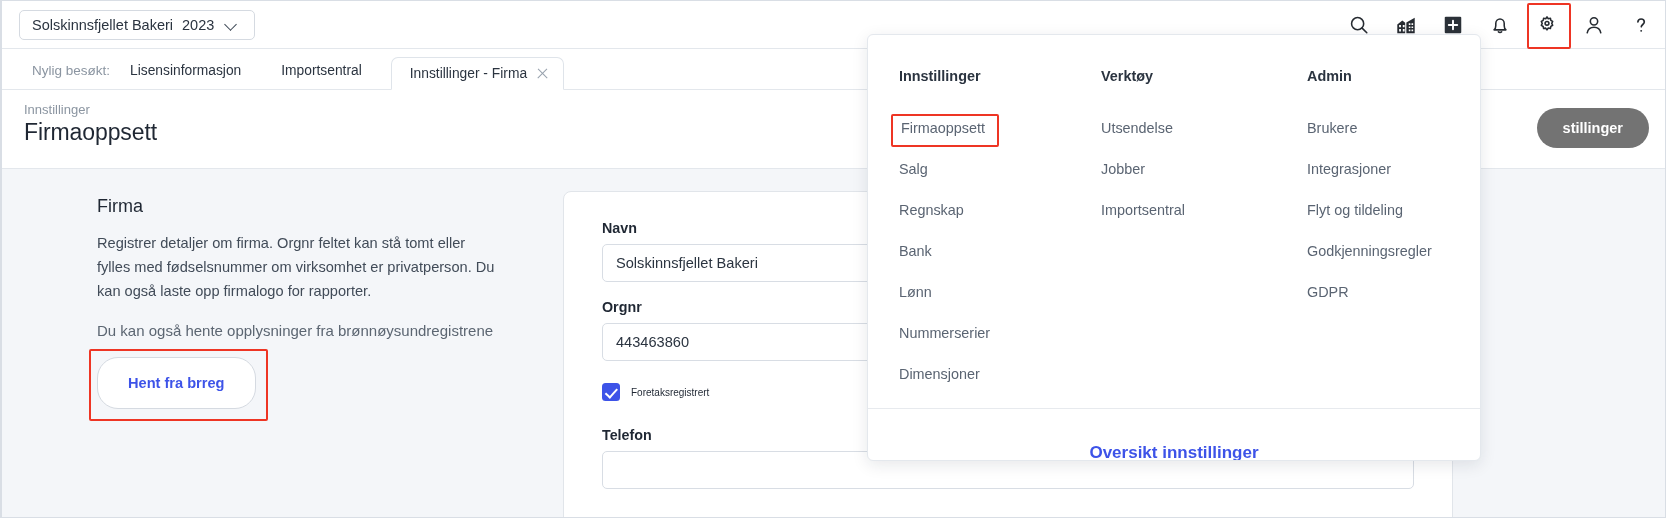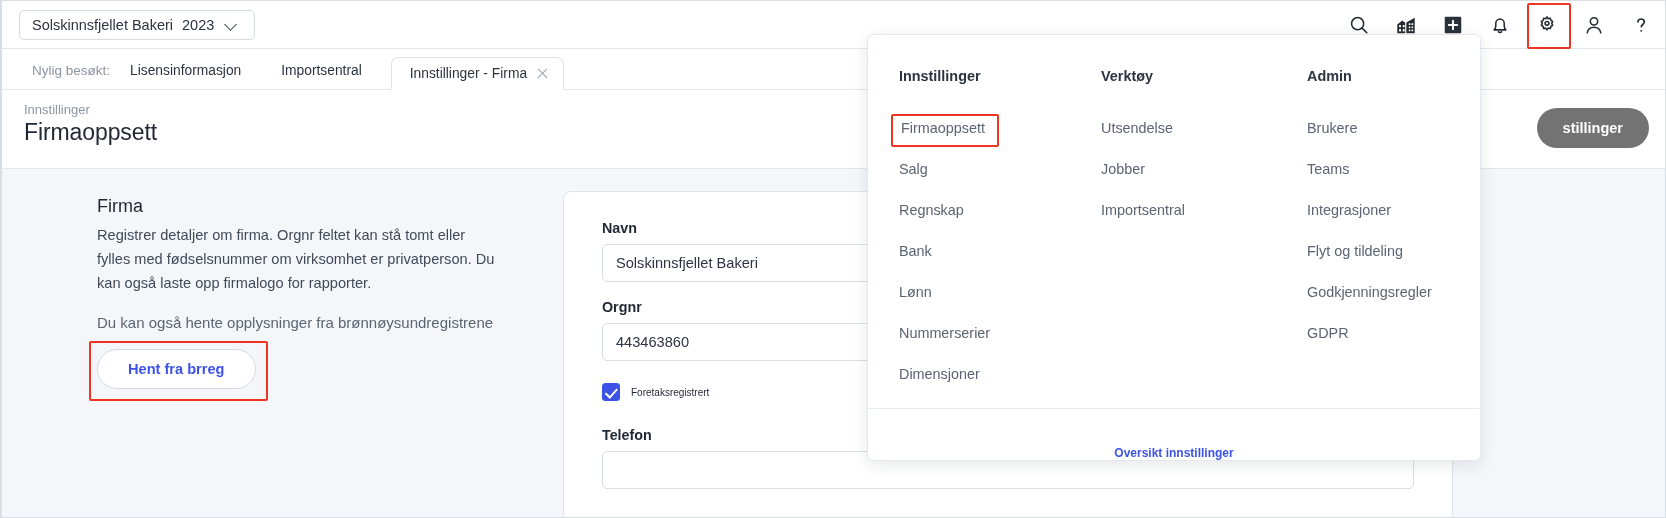--- a/index.html
+++ b/index.html
@@ -209,21 +209,21 @@
   }
 
   .left-col {
     position: absolute;
     left: 95px; top: 27px;
     width: 420px;
   }
   .section-title {
     font-size: 18px;
     color: #1f2733;
-    margin-bottom: 6px;
+    margin-bottom: 14px;
   }
   .section-desc {
     font-size: 14.6px;
     line-height: 24px;
     color: #414b58;
     max-width: 400px;
   }
   .section-note {
     margin-top: 19px;
     font-size: 15px;
@@ -238,21 +238,21 @@
     content: "";
     position: absolute;
     left: -8px; top: -8px;
     width: calc(100% + 16px);
     height: calc(100% + 16px);
     border: 2.5px solid #ee3524;
     border-radius: 2px;
     pointer-events: none;
   }
   .ghost-btn {
-    height: 40px;
+    height: 52px;
     padding: 0 30px;
     border: 1px solid #d5dae1;
     border-radius: 21px;
     background: #ffffff;
     color: #3d53e8;
     font-size: 14.6px;
     font-family: "Liberation Sans", sans-serif;
     font-weight: 700;
     cursor: pointer;
     white-space: nowrap;
@@ -372,21 +372,21 @@
     position: absolute;
     left: 0; bottom: 0;
     width: 100%;
     height: 52px;
     border-top: 1px solid #e7eaee;
     display: flex;
     align-items: center;
     justify-content: center;
   }
   .menu-footer a {
-    font-size: 12px;
+    font-size: 17px;
     color: #3d53e8;
     font-weight: 700;
     text-decoration: none;
     cursor: pointer;
     margin-top: 37px;
   }
 </style>
 </head>
 <body>
 
@@ -521,21 +521,20 @@
       <div class="menu-col">
         <div class="col-head">Verktøy</div>
         <a class="menu-link">Utsendelse</a>
         <a class="menu-link">Jobber</a>
         <a class="menu-link">Importsentral</a>
       </div>
 
       <div class="menu-col">
         <div class="col-head">Admin</div>
         <a class="menu-link">Brukere</a>
-        <a class="menu-link">Teams</a>
         <a class="menu-link">Integrasjoner</a>
         <a class="menu-link">Flyt og tildeling</a>
         <a class="menu-link">Godkjenningsregler</a>
         <a class="menu-link">GDPR</a>
       </div>
 
     </div>
     <div class="menu-footer">
       <a>Oversikt innstillinger</a>
     </div>

